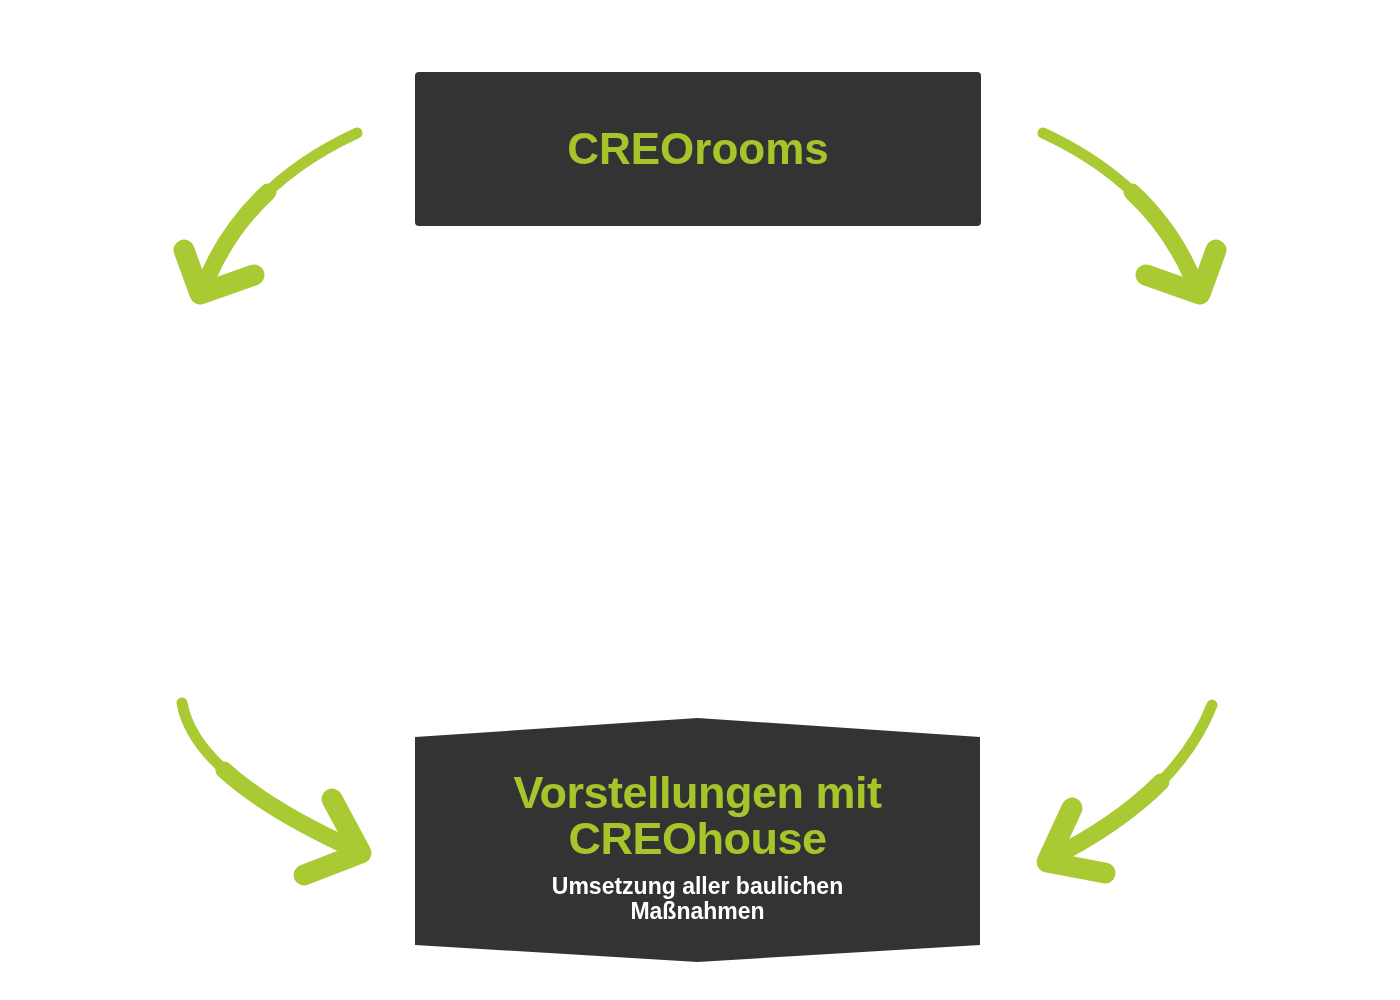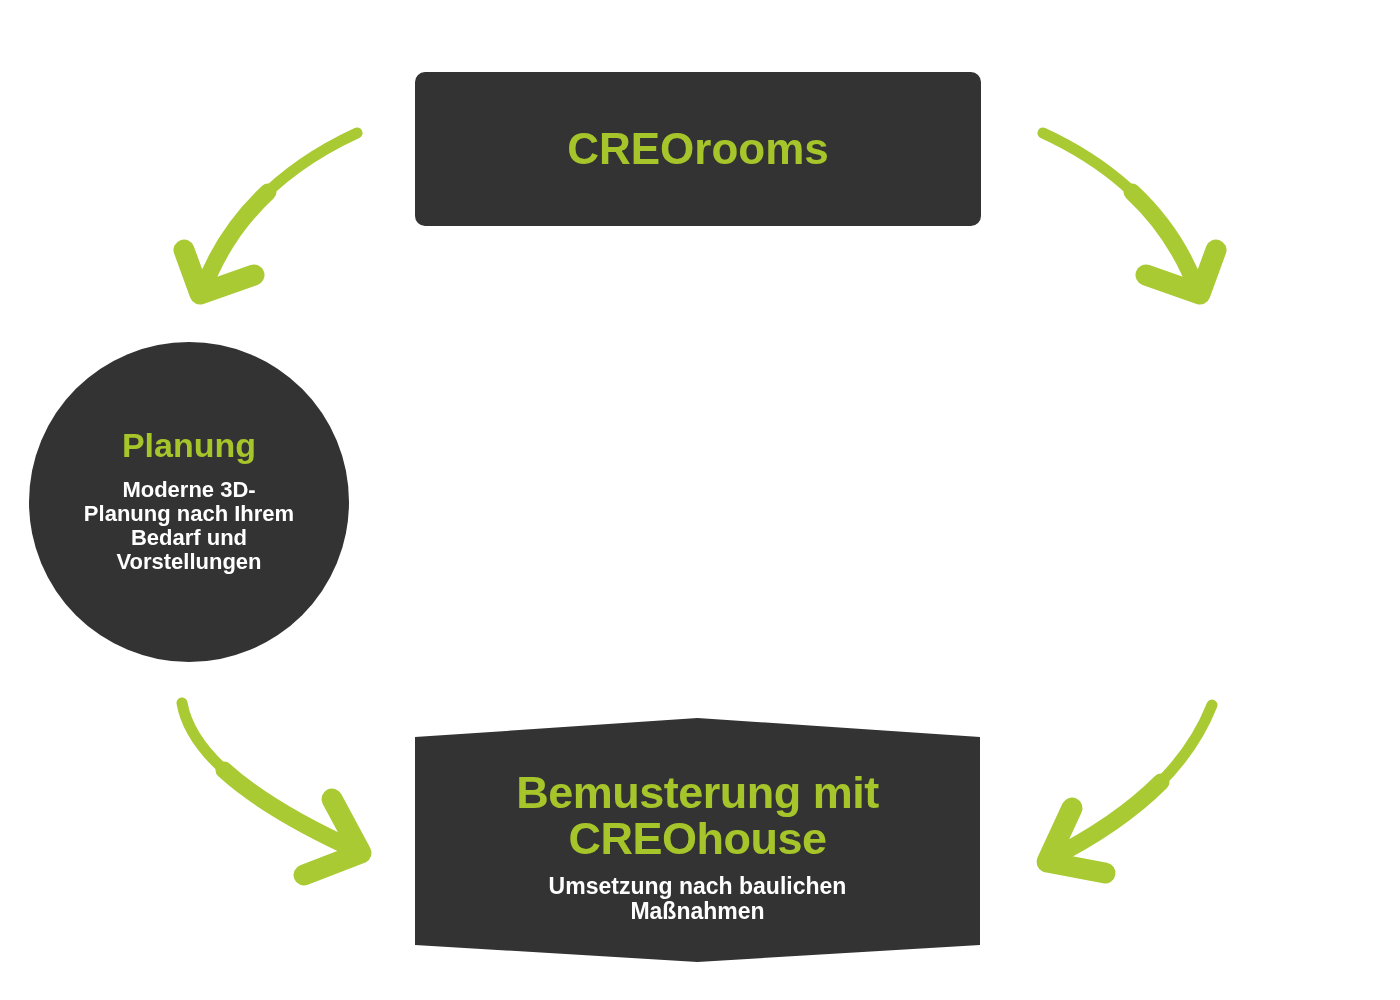--- a/index.html
+++ b/index.html
@@ -22,21 +22,21 @@
     height: 1000px;
     background: var(--background);
   }
 
   
   .top-box {
     position: absolute;
     left: 415px; top: 72px;
     width: 566px; height: 154px;
     background: var(--shape-dark);
-    border-radius: 10px;
+    border-radius: 4px;
     display: flex; align-items: center; justify-content: center;
   }
   .top-box .box-title {
     color: var(--accent-green);
     font-size: 44px;
     font-weight: bold;
     letter-spacing: 0px;
   }
 
   
@@ -143,29 +143,22 @@
       <path class="shaft-thin" d="M1212,705 Q1176,797 1048,860"></path>
       <path class="shaft-thick" d="M1161,782 Q1118,825 1048,860"></path>
       <path class="head" d="M1072,808 L1047,862 L1105,873"></path>
     </g>
   </svg>
 
   <div class="top-box">
     <div class="box-title">CREOrooms</div>
   </div>
 
-  <div class="circle left">
-    <div class="circle-heading">Planung</div>
-    <div class="circle-body">Moderne 3D-
-Planung nach Ihrem
-Bedarf und
-Vorstellungen</div>
-  </div>
 
 
   <div class="banner">
-    <div class="banner-heading">Bemusterung mit
+    <div class="banner-heading">Vorstellungen mit
 CREOhouse</div>
-    <div class="banner-body">Umsetzung nach baulichen
+    <div class="banner-body">Umsetzung aller baulichen
 Maßnahmen</div>
   </div>
 
 </div>
 
 </body></html>

